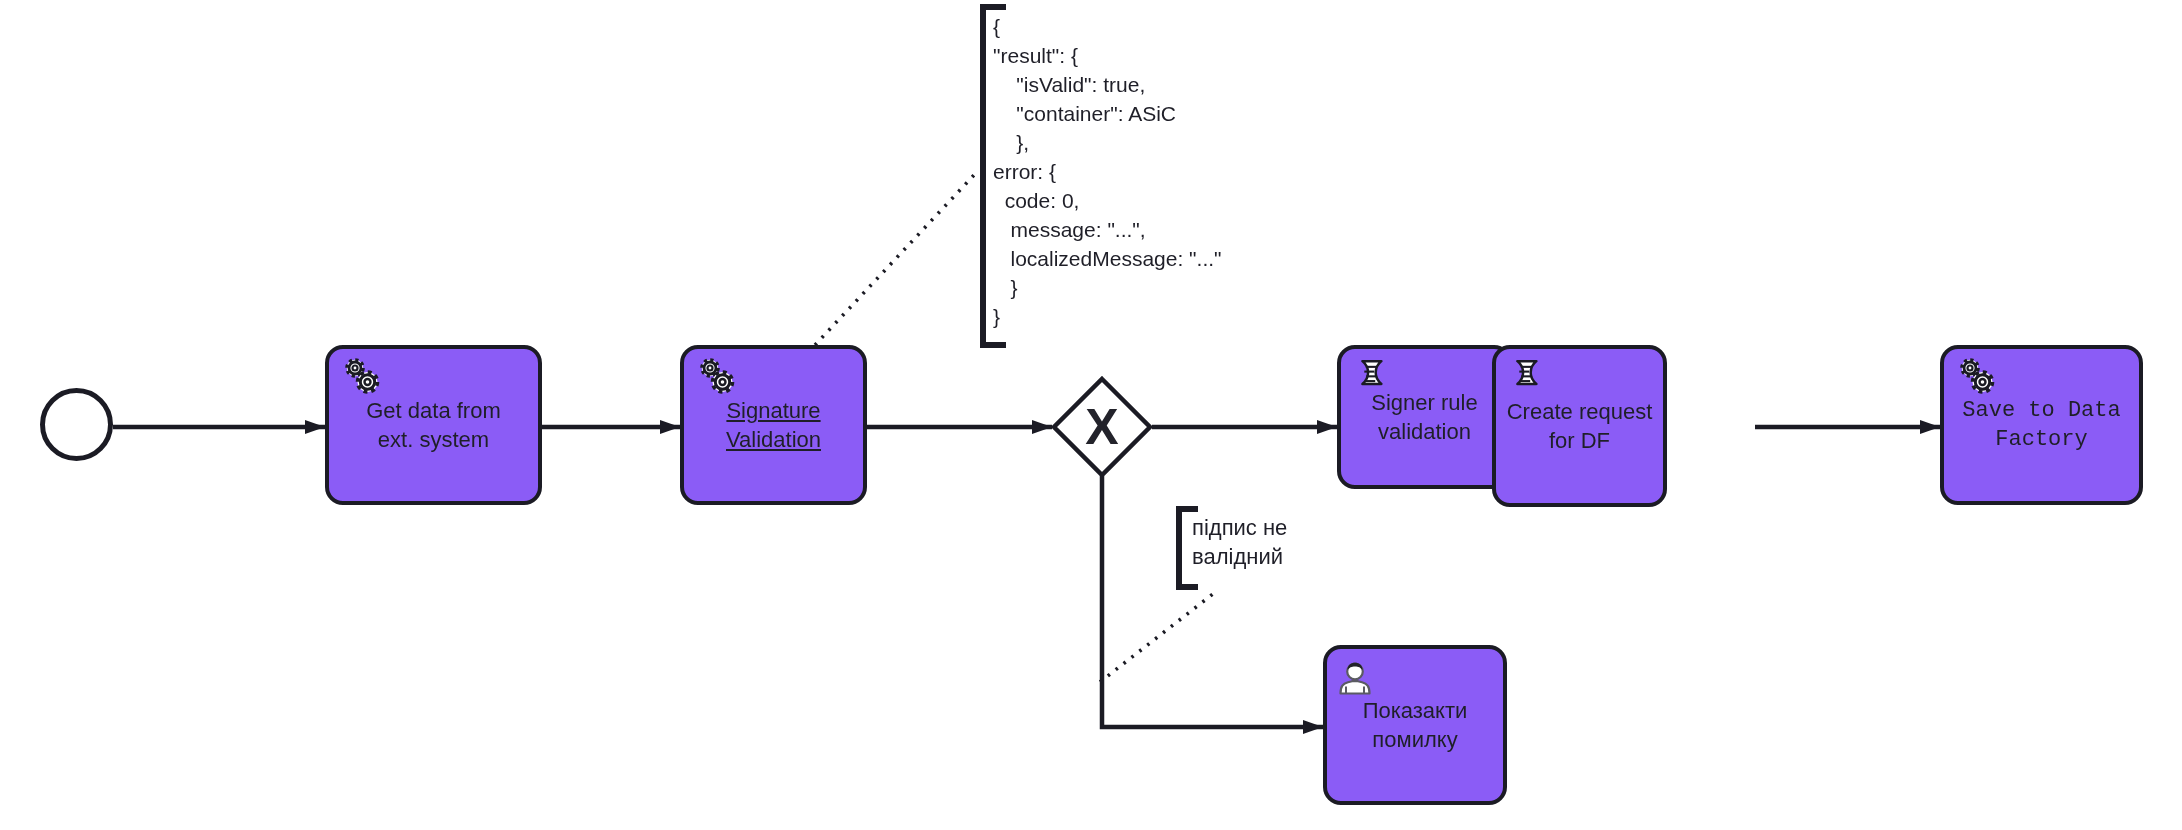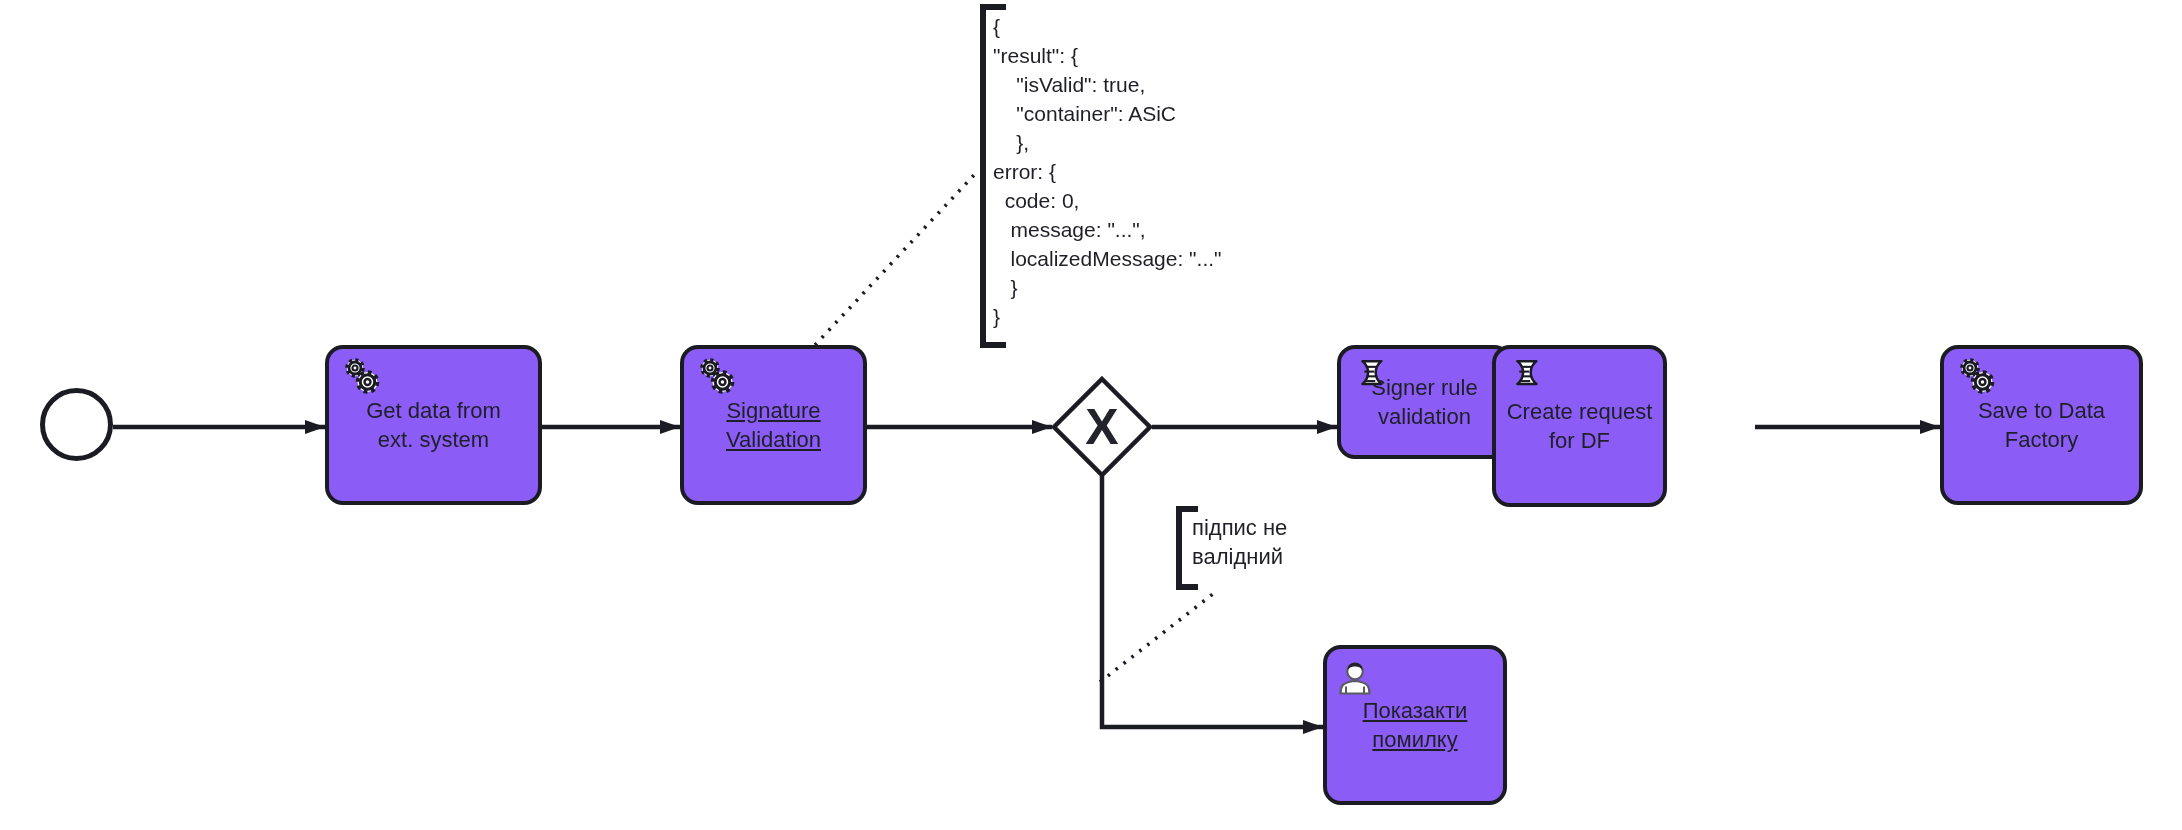--- a/index.html
+++ b/index.html
@@ -78,21 +78,21 @@
         <circle cx="12" cy="11" r="2.5" stroke-width="2.2"></circle>
         <circle cx="24.5" cy="25" r="10" stroke-width="3.6" stroke-dasharray="3.93 3.92"></circle>
         <circle cx="24.5" cy="25" r="7.2" stroke-width="3"></circle>
         <circle cx="24.5" cy="25" r="3" stroke-width="2.4"></circle>
       </g>
     </svg>
     <span class="label">Signature
 Validation</span>
   </div>
 
-  <div class="task" style="left:1337px;top:345px;width:175px;height:114px;">
+  <div class="task" style="left:1337px;top:345px;width:175px;height:144px;">
     <svg class="icon" style="left:10px;top:10px;" width="38" height="29" viewBox="0 0 40 30">
       <path d="M12,2 H32 C24,8.5 24,19.5 32,26 H12 C20,19.5 20,8.5 12,2 Z" fill="#fff" stroke="#1b1b24" stroke-width="2.6" stroke-linejoin="round"></path>
       <g stroke="#1b1b24" stroke-width="2.2">
         <path d="M15.5,8 H26.5"></path>
           <path d="M14,13 H24.5"></path>
         <path d="M16,18 H27"></path>
           <path d="M14.5,23 H25.5"></path>
       </g>
     </svg>
     <span class="label">Signer rule
@@ -106,36 +106,36 @@
         <path d="M15.5,8 H26.5"></path>
           <path d="M14,13 H24.5"></path>
         <path d="M16,18 H27"></path>
           <path d="M14.5,23 H25.5"></path>
       </g>
     </svg>
     <span class="label">Create request
 for DF</span>
   </div>
 
-  <div class="task" style="left:1940px;top:345px;width:203px;">
+  <div class="task" style="left:1940px;top:345px;width:203px;font-family:Liberation Mono, monospace;">
     <svg class="icon" style="left:14px;top:8px;" width="40" height="40" viewBox="0 0 40 40">
       <g fill="#fff" stroke="#1b1b24">
         <circle cx="12" cy="11" r="8.2" stroke-width="3.2" stroke-dasharray="3.22 3.22"></circle>
         <circle cx="12" cy="11" r="6" stroke-width="2.8"></circle>
         <circle cx="12" cy="11" r="2.5" stroke-width="2.2"></circle>
         <circle cx="24.5" cy="25" r="10" stroke-width="3.6" stroke-dasharray="3.93 3.92"></circle>
         <circle cx="24.5" cy="25" r="7.2" stroke-width="3"></circle>
         <circle cx="24.5" cy="25" r="3" stroke-width="2.4"></circle>
       </g>
     </svg>
     <span class="label">Save to Data
 Factory</span>
   </div>
 
-  <div class="task" style="left:1323px;top:645px;width:184px;text-decoration:underline;">
+  <div class="task" style="left:1323px;top:645px;width:184px;">
     <svg class="icon" style="left:8px;top:8px;" width="40" height="40" viewBox="0 0 40 40">
       <path d="M5.5,36.5 C5.5,29 8,26.5 13,25.2 L17,24.2 H23 L27,25.2 C32,26.5 34.5,29 34.5,36.5 Z" fill="#fff" stroke="#5b5b63" stroke-width="2.2" stroke-linejoin="round"></path>
       <path d="M11,29.5 V36.5 M29,29.5 V36.5" stroke="#5b5b63" stroke-width="2" fill="none"></path>
       <circle cx="20" cy="14.5" r="7.8" fill="#fff" stroke="#5b5b63" stroke-width="2.2"></circle>
       <path d="M12.4,13.2 C12.8,7.8 15.6,5.8 20,5.8 C24.4,5.8 27.2,7.8 27.6,13.2 C25.4,10.2 23.6,9.4 20,9.4 C16.4,9.4 14.6,10.2 12.4,13.2 Z" fill="#23232b"></path>
     </svg>
     <span class="label">Показакти
 помилку</span>
   </div>
 

